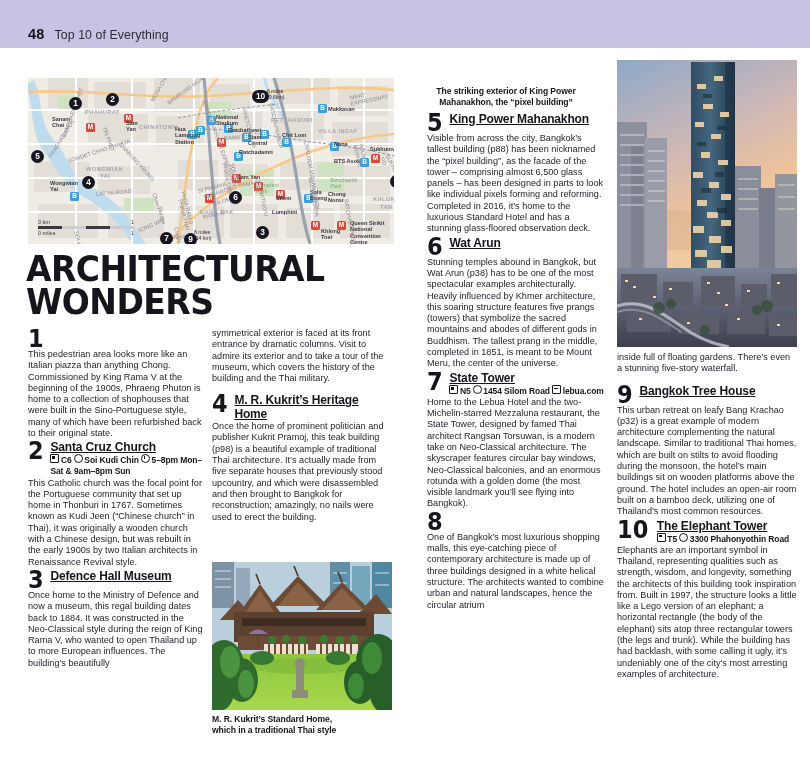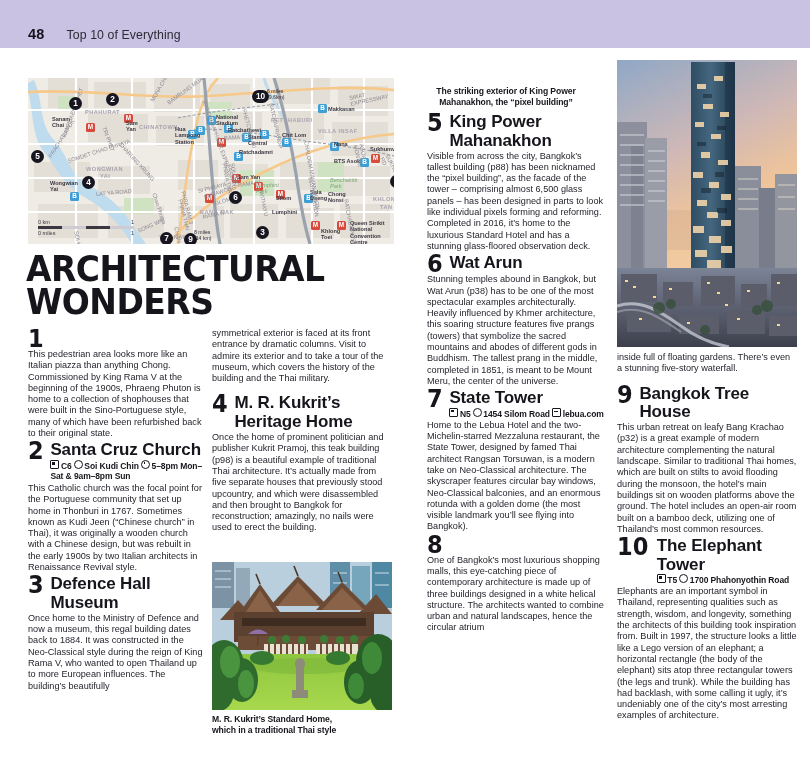--- a/index.html
+++ b/index.html
@@ -12,21 +12,21 @@
   }
   .page{position:absolute;inset:0;background:#fff;}
 
   
   .header-band{
     position:absolute;left:0;top:0;width:810px;height:48px;
     background:#c9c2e2;
   }
   .header-inner{
     position:absolute;left:28px;top:26px;
-    display:flex;align-items:baseline;gap:22px;
+    display:flex;align-items:baseline;gap:10px;
   }
   .page-num{font-size:14.5px;font-weight:bold;color:#14121a;letter-spacing:.2px;}
   .header-title{font-size:12.3px;color:#2d2a35;letter-spacing:.1px;}
 
   
   .map-wrap{
     position:absolute;left:28px;top:78px;width:366px;height:166px;
     overflow:hidden;background:#f2efe9;
   }
   .map-svg{position:absolute;left:0;top:0;}
@@ -78,22 +78,23 @@
 
   .entry{margin-bottom:1px;}
   .entry-head{display:flex;align-items:flex-start;gap:5px;}
   .entry-num{
     font-size:25px;font-weight:bold;line-height:.78;color:#17151c;
     font-family:"DejaVu Sans",sans-serif;
     flex:none;margin-top:1px;transform:scaleX(.9);transform-origin:left top;
   }
   .entry-titles{flex:1;padding-top:1px;}
   .entry-title{
-    font-size:17px;font-weight:bold;color:#17151c;line-height:1.09;
+    font-size:12px;font-weight:bold;color:#17151c;line-height:1.09;
     letter-spacing:-.15px;
+    text-decoration:underline;
   }
   .meta{font-size:8.5px;font-weight:bold;color:#17151c;line-height:1.3;letter-spacing:-.1px;}
   .meta .ic{
     display:inline-block;width:7px;height:7px;border:1.1px solid #17151c;
     border-radius:1px;position:relative;vertical-align:-.5px;margin-right:1.5px;
   }
   .meta .ic.map-ic::after{content:"";position:absolute;left:1px;top:1px;width:2.8px;height:2.8px;background:#17151c;}
   .meta .ic.pin-ic{border-radius:50% 50% 50% 50%;}
   .meta .ic.clock-ic{border-radius:50%;}
   .meta .ic.clock-ic::after{content:"";position:absolute;left:2.1px;top:.8px;width:1px;height:2.4px;background:#17151c;}
@@ -827,21 +828,21 @@
               <div class="entry-title">Bangkok Tree House</div>
             </div>
           </div>
           <div class="body-txt">This urban retreat on leafy Bang Krachao (p32) is a great example of modern architecture complementing the natural landscape. Similar to traditional Thai homes, which are built on stilts to avoid flooding during the monsoon, the hotel’s main buildings sit on wooden platforms above the ground. The hotel includes an open-air room built on a bamboo deck, utilizing one of Thailand’s most common resources.</div>
         </div>
         <div class="entry">
           <div class="entry-head">
             <div class="entry-num">10</div>
             <div class="entry-titles">
               <div class="entry-title">The Elephant Tower</div>
-              <div class="meta"><span class="ic map-ic"></span><span>T5 </span><span class="ic pin-ic"></span><span>1700 Phahonyothin Road</span></div>
+              <div class="meta"><span class="ic map-ic"></span><span>T5 </span><span class="ic pin-ic"></span><span>3300 Phahonyothin Road</span></div>
             </div>
           </div>
           <div class="body-txt">Elephants are an important symbol in Thailand, representing qualities such as strength, wisdom, and longevity, something the architects of this building took inspiration from. Built in 1997, the structure looks a little like a Lego version of an elephant; a horizontal rectangle (the body of the elephant) sits atop three rectangular towers (the legs and trunk). While the building has had backlash, with some calling it ugly, it’s undeniably one of the city’s most arresting examples of architecture.</div>
         </div>
       </div>
   </div>
 
 </div>
 
 </body></html>

